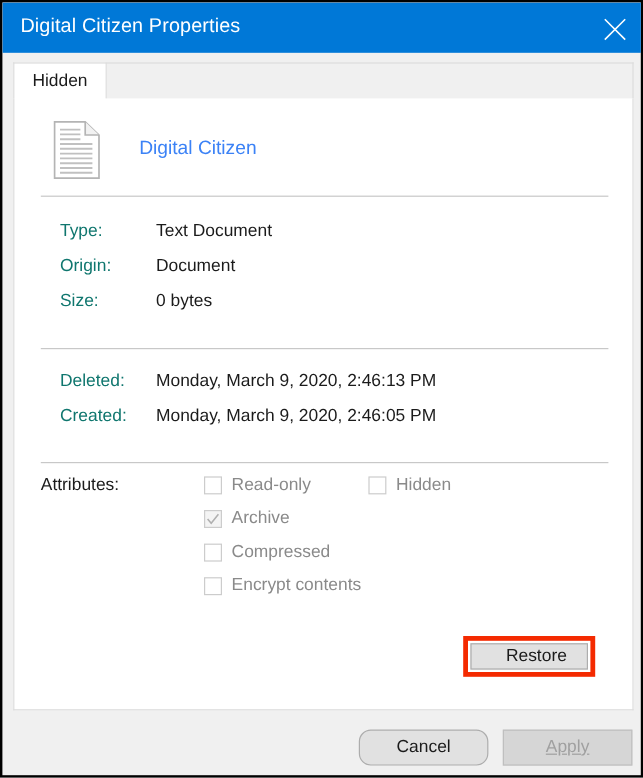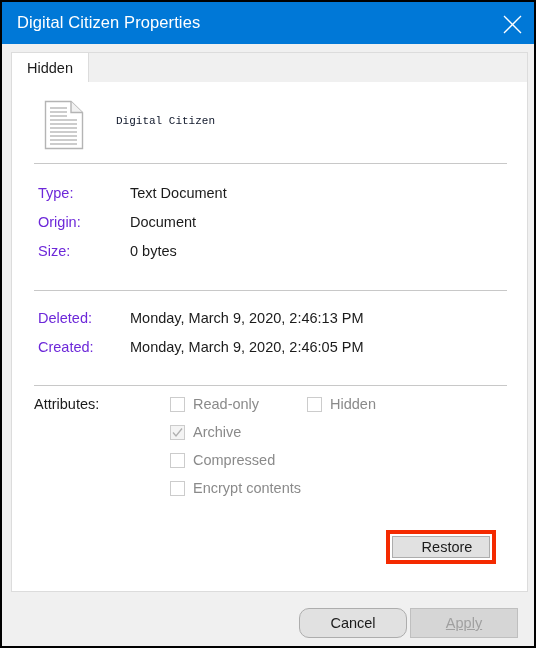--- a/index.html
+++ b/index.html
@@ -107,48 +107,47 @@
     position: absolute;
     left: 10px;
     top: 0px;
     width: 40px;
     height: 50px;
   }
   .file-name {
     position: absolute;
     left: 82px;
     top: 15px;
-    font-size: 11px;
-    color: #0f172a;
+    font-size: 16px;
+    color: #3b82f6;
     white-space: nowrap;
-    font-family: Liberation Mono, monospace;
   }
 
   
   .sep {
     position: absolute;
     left: 22px;
     width: 473px;
     height: 1px;
     background: #c8c8c8;
   }
 
   
   .row {
     position: absolute;
     left: 22px;
     height: 20px;
     white-space: nowrap;
   }
   .row .lbl {
     position: absolute;
-    left: 4px;
+    left: 16px;
     top: 0;
     font-size: 14.5px;
-    color: #6d28d9;
+    color: #0f766e;
   }
   .row .val {
     position: absolute;
     left: 96px;
     top: 0;
     font-size: 14.5px;
     color: #1b1b1b;
   }
 
   
@@ -216,21 +215,21 @@
     top: 534px;
     width: 98px;
     height: 22px;
     padding-left: 12px;
   }
 
   
   .footer-btn { top: 606px; width: 108px; height: 30px; }
   .btn-ok { left: 177px; }
   .btn-cancel { left: 297px; border-radius: 10px; }
-  .btn-apply { left: 408px; text-decoration: underline; }
+  .btn-apply { left: 417px; text-decoration: underline; }
 </style>
 </head>
 <body>
 
 <div class="window">
 
   <div class="titlebar">
     <div class="title-text">Digital Citizen Properties</div>
     <div class="close-btn">
       <span>

